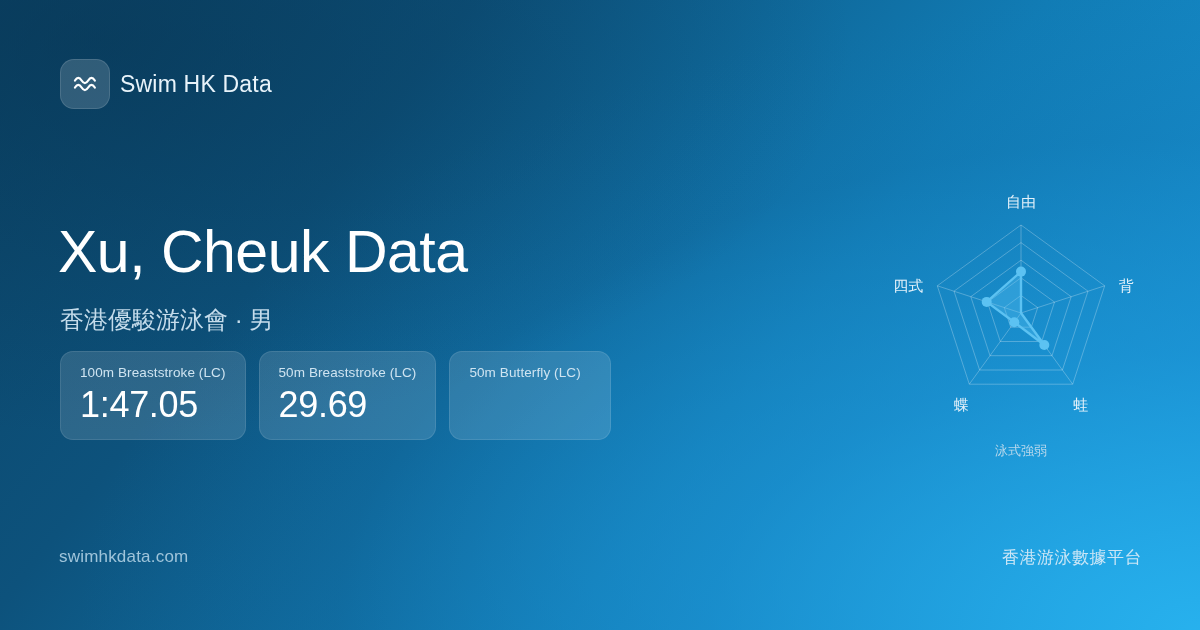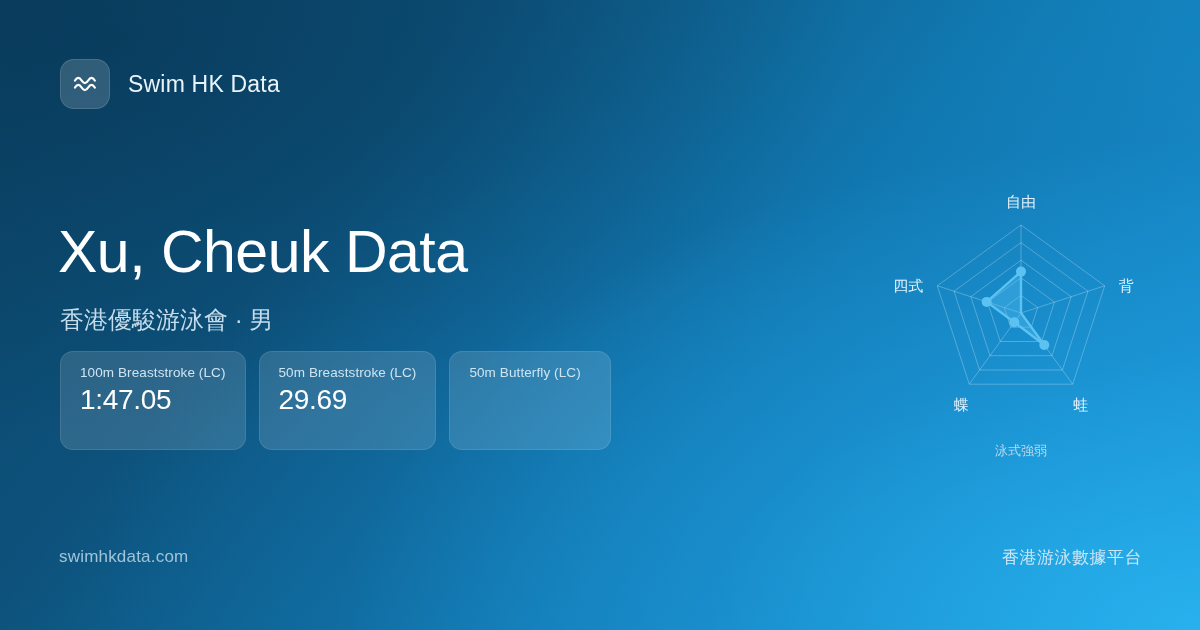--- a/index.html
+++ b/index.html
@@ -21,21 +21,21 @@
     content:"";
     position:absolute; inset:0;
     background: radial-gradient(90% 90% at 8% 6%, rgba(7,52,82,0.55) 0%, rgba(7,52,82,0.20) 42%, rgba(7,52,82,0) 70%);
     pointer-events:none;
   }
   .layer { position:relative; z-index:2; width:100%; height:100%; }
 
   
   .brand {
     position:absolute; left:60px; top:59px;
-    display:flex; align-items:center; gap:18px;
+    display:flex; align-items:center; gap:10px;
   }
   .logo {
     width:50px; height:50px; border-radius:14px;
     background: rgba(255,255,255,0.16);
     border:1px solid rgba(255,255,255,0.12);
     display:flex; align-items:center; justify-content:center;
   }
   .logo svg { display:block; }
   .brand-name {
     font-size:23px; font-weight:400; letter-spacing:0.2px;
@@ -54,33 +54,33 @@
     font-size:24px; font-weight:400; line-height:1.3;
     color:#c5dceb; white-space:nowrap;margin-top:8px;
   }
 
   
   .cards {
     position:absolute; left:60px; top:351px;
     display:flex; align-items:stretch; gap:13px;
   }
   .stat-card {
-    min-width:162px; height:99px;
+    min-width:162px; height:89px;
     border-radius:13px;
     background: rgba(255,255,255,0.135);
     border:1px solid rgba(255,255,255,0.10);
     padding:13px 19px 0 19px;
   }
   .stat-label {
     font-size:13.5px; color:#cfe4f1; font-weight:400;
     white-space:nowrap; letter-spacing:0.1px;
   }
   .stat-value {
     margin-top:4px;
-    font-size:28px; font-weight:400; color:#ffffff;
+    font-size:36px; font-weight:400; color:#ffffff;
     white-space:nowrap; letter-spacing:-0.3px;
   }
 
   
   .radar-wrap {
     position:absolute; left:876px; top:168px;
     width:290px; height:300px;
   }
   .radar-wrap svg { display:block; overflow:visible; }
   .axis-label {

